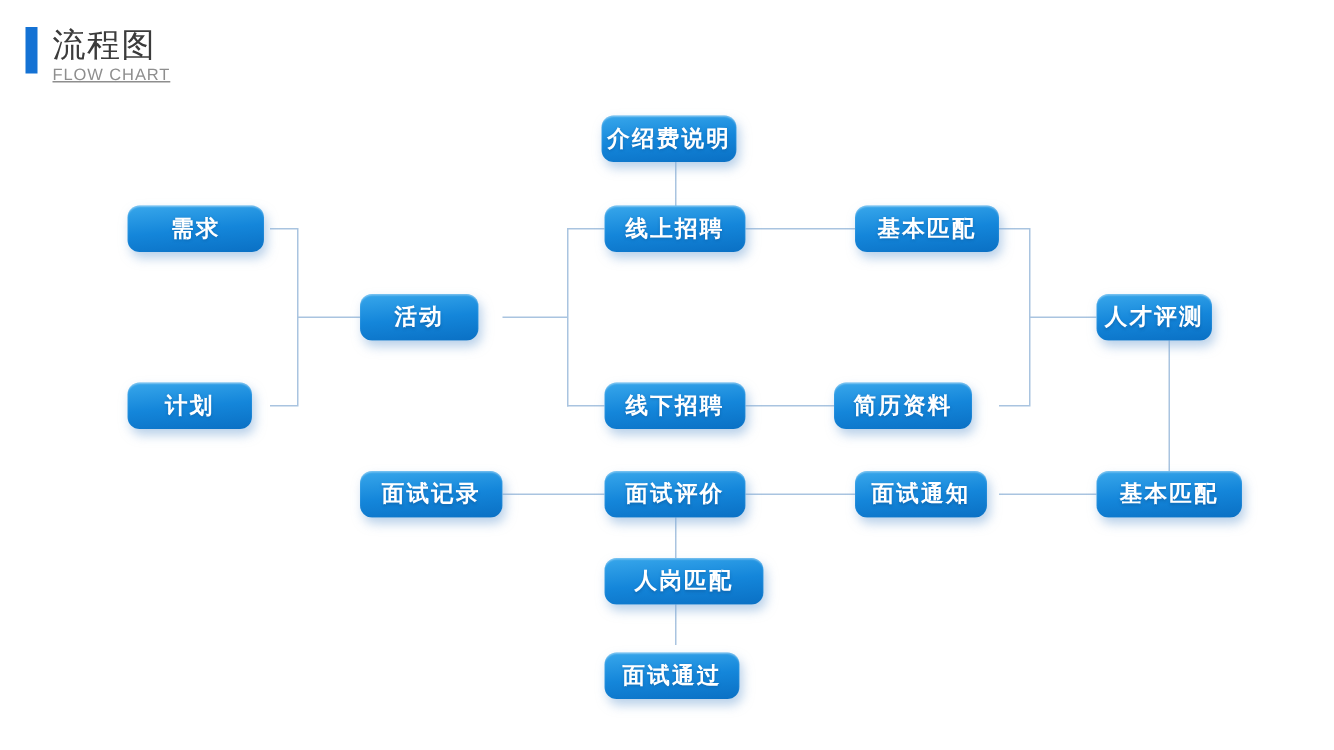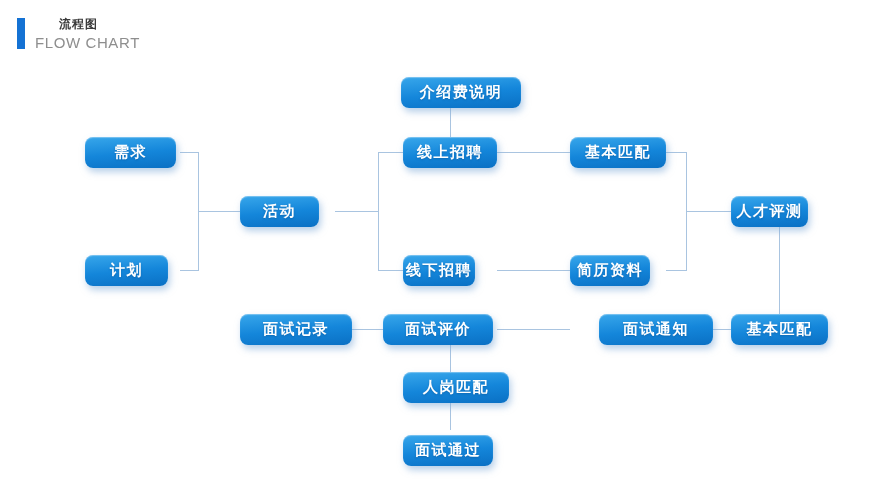--- a/index.html
+++ b/index.html
@@ -21,26 +21,26 @@
   .header {
     position: absolute; top: 18px; left: 17px;
     display: flex; align-items: flex-start;
   }
   .header .bar {
     width: 8px; height: 31px;
     background: var(--accent);
     margin-right: 10px;
   }
   .header .title {
-    font-size: 12px; font-weight: bold; color: #3b3b3b;
-    line-height: 1.05; letter-spacing: 1px; margin-left: 24px;
+    font-size: 22px; font-weight: normal; color: #3b3b3b;
+    line-height: 1.05; letter-spacing: 1px;
   }
   .header .subtitle {
-    font-size: 15px; color: #8e8e8e;
-    margin-top: 3px; letter-spacing: 0.6px;
+    font-size: 11px; color: #8e8e8e;
+    margin-top: 3px; letter-spacing: 0.6px; text-decoration: underline;
   }
   .node {
     position: absolute; height: 31px;
     border-radius: 8px;
     background: linear-gradient(175deg, var(--node-top) 0%, var(--node-mid) 52%, var(--node-bottom) 100%);
     color: #ffffff; font-weight: bold; font-size: 15px;
     letter-spacing: 1.5px;
     display: flex; align-items: center; justify-content: center;
     box-shadow: 2px 4px 7px rgba(125,170,215,0.55), inset 0 1px 1px rgba(255,255,255,0.35);
     text-shadow: 0 1px 2px rgba(10,70,130,0.4);
@@ -76,27 +76,27 @@
 <div class="line" style="left:666px;top:270px;width:20px;height:1px"></div>
 <div class="line" style="left:686px;top:152px;width:1px;height:119px"></div>
 <div class="line" style="left:686px;top:211px;width:45px;height:1px"></div>
 <div class="line" style="left:779px;top:227px;width:1px;height:87px"></div>
 <div class="line" style="left:666px;top:329px;width:65px;height:1px"></div>
 <div class="line" style="left:497px;top:329px;width:73px;height:1px"></div>
 <div class="line" style="left:335px;top:329px;width:68px;height:1px"></div>
 <div class="line" style="left:450px;top:345px;width:1px;height:27px"></div>
 <div class="line" style="left:450px;top:403px;width:1px;height:27px"></div>
 
-<div class="node" style="left:401px;top:77px;width:120px">介绍费说明</div>
+<div class="node" style="left:401px;top:77px;width:90px">介绍费说明</div>
 <div class="node" style="left:85px;top:137px;width:91px">需求</div>
 <div class="node" style="left:403px;top:137px;width:94px">线上招聘</div>
 <div class="node" style="left:570px;top:137px;width:96px">基本匹配</div>
 <div class="node" style="left:240px;top:196px;width:79px">活动</div>
 <div class="node" style="left:731px;top:196px;width:77px">人才评测</div>
 <div class="node" style="left:85px;top:255px;width:83px">计划</div>
-<div class="node" style="left:403px;top:255px;width:72px">线下招聘</div>
-<div class="node" style="left:570px;top:255px;width:80px">简历资料</div>
-<div class="node" style="left:240px;top:314px;width:112px">面试记录</div>
-<div class="node" style="left:383px;top:314px;width:110px">面试评价</div>
-<div class="node" style="left:599px;top:314px;width:114px">面试通知</div>
+<div class="node" style="left:403px;top:255px;width:94px">线下招聘</div>
+<div class="node" style="left:556px;top:255px;width:92px">简历资料</div>
+<div class="node" style="left:240px;top:314px;width:95px">面试记录</div>
+<div class="node" style="left:403px;top:314px;width:94px">面试评价</div>
+<div class="node" style="left:570px;top:314px;width:88px">面试通知</div>
 <div class="node" style="left:731px;top:314px;width:97px">基本匹配</div>
 <div class="node" style="left:403px;top:372px;width:106px">人岗匹配</div>
 <div class="node" style="left:403px;top:435px;width:90px">面试通过</div>
 
 </body></html>

